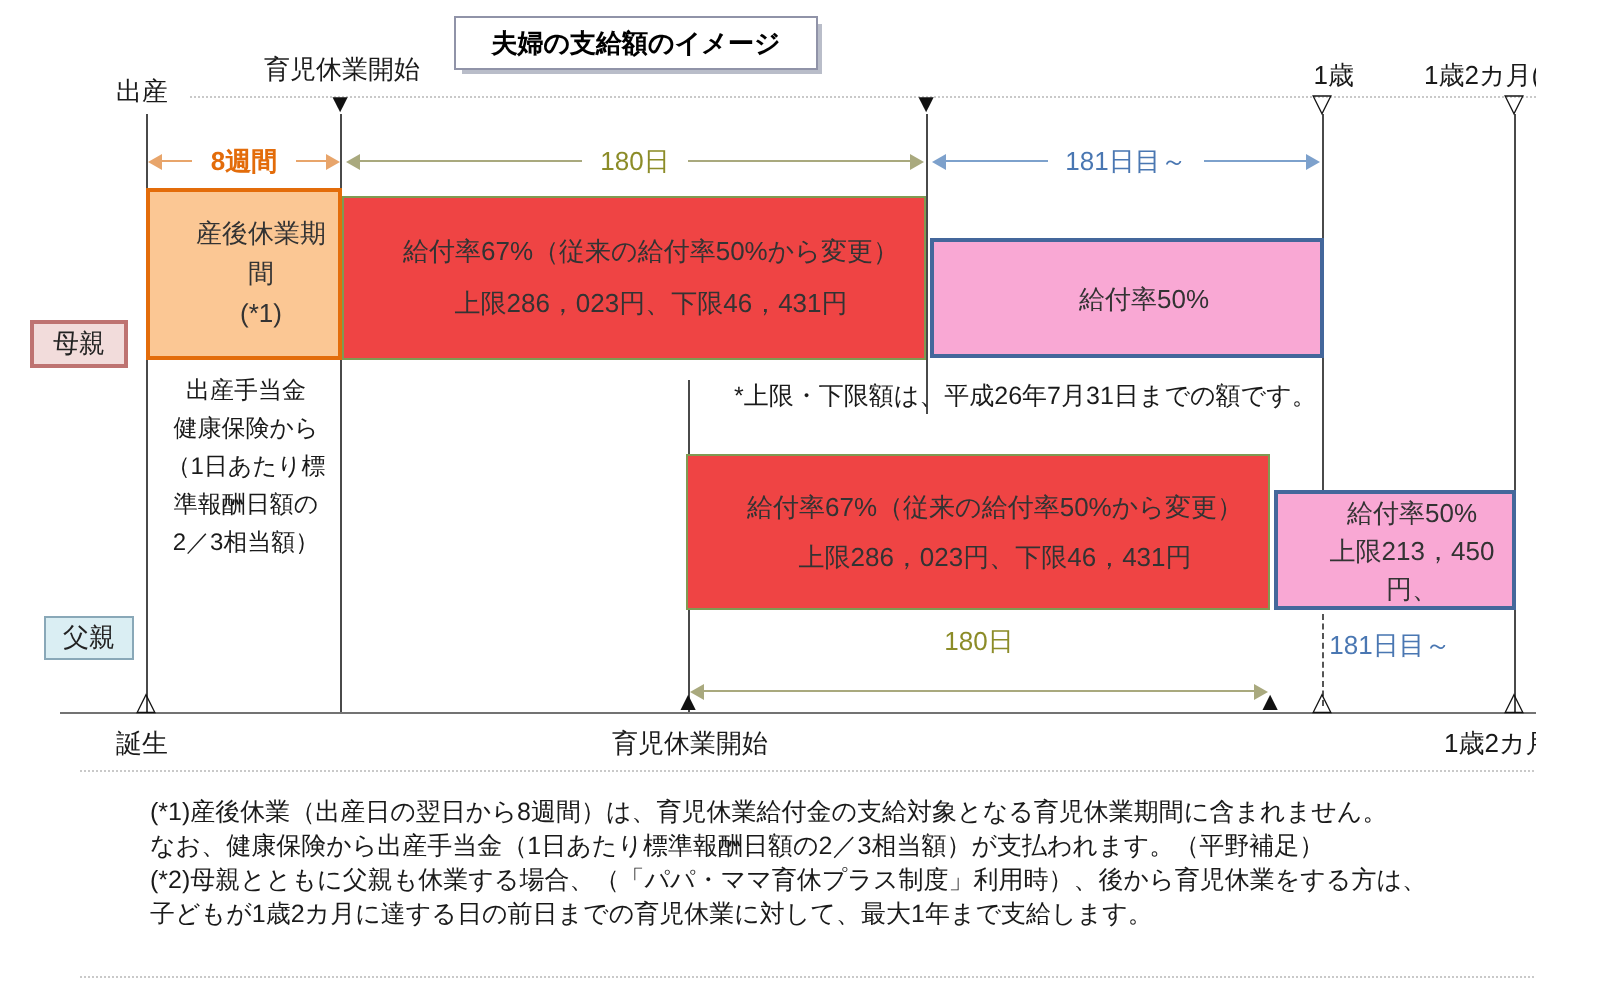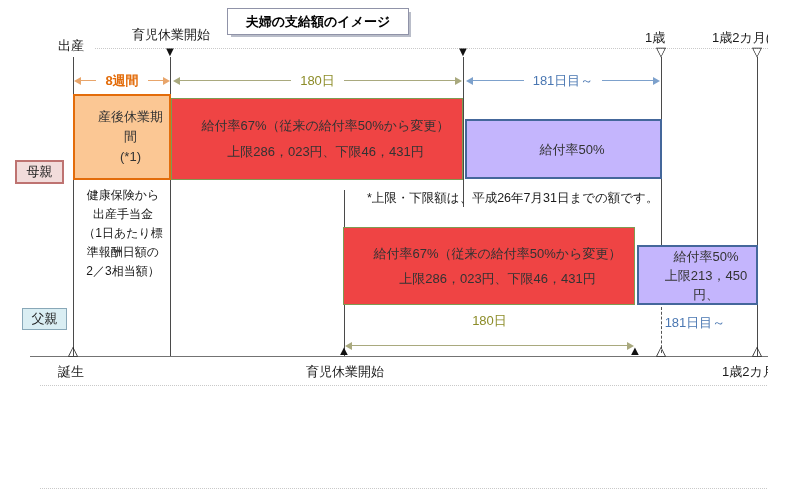--- a/index.html
+++ b/index.html
@@ -8,21 +8,21 @@
     font-family:"Liberation Sans",sans-serif;color:#1a1a1a;overflow:hidden;
   }
   .abs{position:absolute;}
   .box{
     position:absolute;box-sizing:border-box;display:flex;flex-direction:column;
     align-items:center;justify-content:center;text-align:center;
     font-size:13px;color:#333;line-height:20px;padding-left:17px;
   }
   .box-orange{background:#FBC794;border:2px solid #E36C0A;}
   .box-green{background:#ef4444;border:1px solid #7F9A52;}
-  .box-blue{background:#c4b5fd;border:2px solid #44679B;line-height:19px;}
+  .box-blue{background:#f9a8d4;border:2px solid #44679B;line-height:19px;}
   .rowlabel{
     position:absolute;box-sizing:border-box;display:flex;align-items:center;justify-content:center;
     font-size:13px;color:#222;margin-top:32px;
   }
   .lbl-mother{background:#F2DCDB;border:2px solid #BE7371;}
   .lbl-father{background:#DAEEF3;border:1px solid #89A8B8;}
   .vline{position:absolute;width:1px;background:#4a4a4a;}
   .vline-dash{position:absolute;width:0;border-left:1px dashed #555;}
   .dotline{position:absolute;height:0;border-top:1px dotted #c9c9c9;}
   .axis{position:absolute;height:1px;background:#737373;}
@@ -57,21 +57,21 @@
   <div class="vline" style="left:73px;top:57px;height:300px;"></div>
   <div class="vline" style="left:170px;top:57px;height:300px;"></div>
   <div class="vline" style="left:344px;top:190px;height:167px;"></div>
   <div class="vline" style="left:463px;top:57px;height:150px;"></div>
   <div class="vline" style="left:661px;top:57px;height:248px;"></div>
   <div class="vline-dash" style="left:661px;top:307px;height:46px;"></div>
   <div class="vline" style="left:757px;top:57px;height:300px;"></div>
 
   <div class="tlabel" style="left:58px;top:37px;">出産</div>
   <div class="tlabel" style="left:132px;top:26px;">育児休業開始</div>
-  <div class="tlabel" style="left:645px;top:29px;width:32px;text-align:left;">1歳</div>
+  <div class="tlabel" style="left:645px;top:29px;width:32px;text-align:right;">1歳</div>
   <div class="tlabel" style="left:712px;top:29px;width:90px;">1歳2カ月(*2)</div>
 
   <div class="marker" style="left:163px;top:45px;">▼</div>
   <div class="marker" style="left:456px;top:45px;">▼</div>
   <div class="marker" style="left:654px;top:45px;">▽</div>
   <div class="marker" style="left:750px;top:45px;">▽</div>
 
   <div class="harrow" style="left:74px;top:76px;width:96px;color:#E8A56B;">
     <span class="hl"></span>
     <span class="ln"></span>
@@ -104,22 +104,22 @@
   <div class="box box-green" style="left:171px;top:98px;width:292px;height:82px;line-height:26px;">
     <div>給付率67%（従来の給付率50%から変更）</div>
     <div>上限286，023円、下限46，431円</div>
   </div>
 
   <div class="box box-blue" style="left:465px;top:119px;width:197px;height:60px;">
     <div>給付率50%</div>
   </div>
 
   <div class="note" style="left:78px;top:186px;width:90px;text-align:center;">
+    <div>出産手当金</div>
     <div>健康保険から</div>
-    <div>出産手当金</div>
     <div>（1日あたり標</div>
     <div>準報酬日額の</div>
     <div>2／3相当額）</div>
   </div>
 
   <div class="note" style="left:367px;top:189px;font-size:12.5px;">*上限・下限額は、平成26年7月31日までの額です。</div>
 
   <div class="rowlabel lbl-father" style="left:22px;top:276px;width:45px;height:22px;">父親</div>
 
 
@@ -146,15 +146,21 @@
   <div class="marker" style="left:66px;top:344px;">△</div>
   <div class="marker" style="left:337px;top:344px;">▲</div>
   <div class="marker" style="left:628px;top:344px;">▲</div>
   <div class="marker" style="left:654px;top:344px;">△</div>
   <div class="marker" style="left:750px;top:344px;">△</div>
 
   <div class="tlabel" style="left:58px;top:363px;">誕生</div>
   <div class="tlabel" style="left:300px;top:363px;width:90px;text-align:center;">育児休業開始</div>
   <div class="tlabel" style="left:722px;top:363px;">1歳2カ月</div>
 
+  <div class="abs" style="left:75px;top:398px;">
+    <div class="fnote">(*1)産後休業（出産日の翌日から8週間）は、育児休業給付金の支給対象となる育児休業期間に含まれません。</div>
+    <div class="fnote">なお、健康保険から出産手当金（1日あたり標準報酬日額の2／3相当額）が支払われます。（平野補足）</div>
+    <div class="fnote">(*2)母親とともに父親も休業する場合、（「パパ・ママ育休プラス制度」利用時）、後から育児休業をする方は、</div>
+    <div class="fnote">子どもが1歳2カ月に達する日の前日までの育児休業に対して、最大1年まで支給します。</div>
+  </div>
 
 
 </div>
 
 </body></html>

